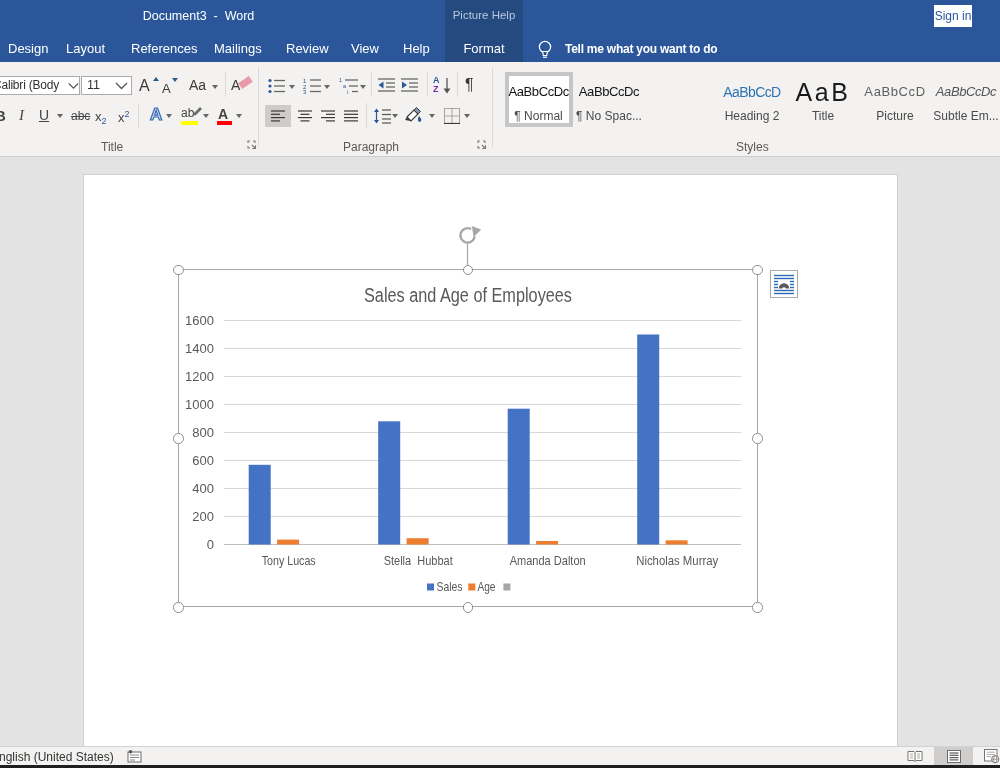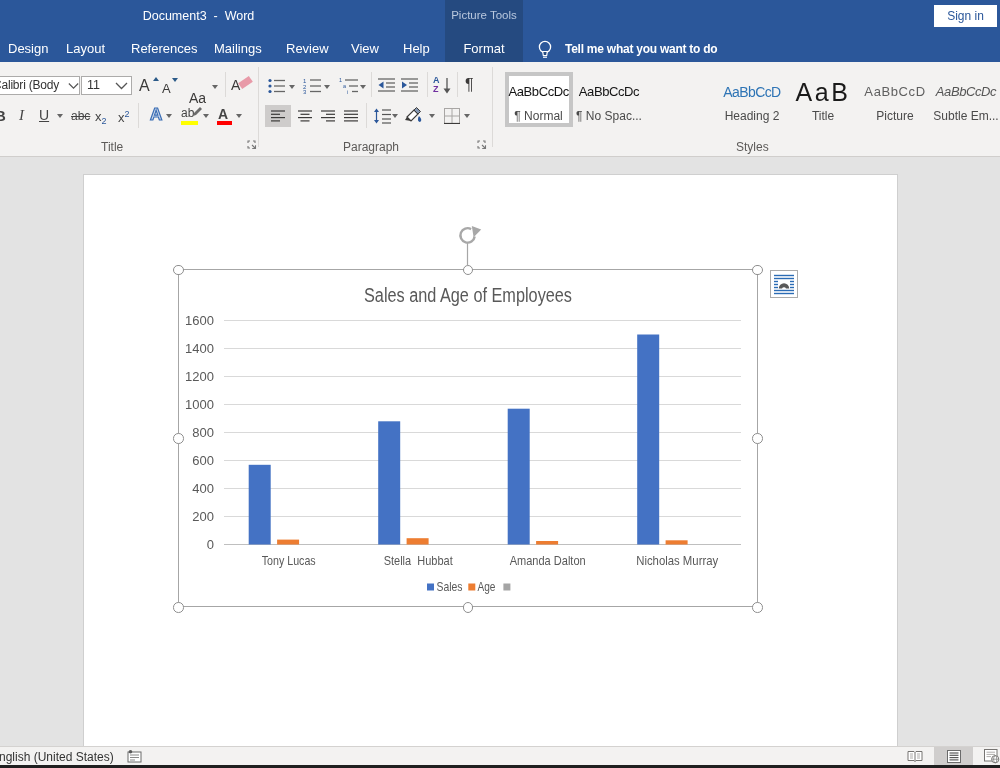--- a/index.html
+++ b/index.html
@@ -6,21 +6,21 @@
 html,body { width:1000px; height:768px; overflow:hidden; }
 body { font-family:"Liberation Sans", sans-serif; position:relative; background:#fff; }
 .abs { position:absolute; }
 
 #titlebar { left:0; top:0; width:1000px; height:62px; background:#2b579a; }
 #ctxtab { left:445px; top:0; width:78px; height:62px; background:#254a80; }
 #pictools { left:445px; top:9px; width:78px; text-align:center; color:#b9c8de; font-size:11.5px; }
 #doctitle { left:0; top:9px; width:397px; text-align:center; color:#fff; font-size:12.5px; }
 .tab { top:41px; color:#fff; font-size:13px; }
 #fmt { left:445px; top:41px; width:78px; text-align:center; color:#fff; font-size:13px; }
-#signin { left:934px; top:5px; width:63px; height:22px; background:#fff; color:#2b579a; font-size:12px; text-align:center; line-height:22px; }
+#signin { left:934px; top:5px; width:38px; height:22px; background:#fff; color:#2b579a; font-size:12px; text-align:center; line-height:22px; }
 #tellme { left:565px; top:42px; color:#fff; font-size:12px; font-weight:bold; letter-spacing:-0.25px; }
 
 #ribbon { left:0; top:62px; width:1000px; height:95px; background:#f3f2f1; border-bottom:1px solid #d0cecc; }
 .rsep { position:absolute; top:5px; width:1px; height:80px; background:#dcdad8; }
 .glabel { position:absolute; top:78px; font-size:12px; color:#5c5a58; }
 .combo { position:absolute; background:#fff; border:1px solid #acabaa; height:20px; font-size:12.5px; color:#333; }
 .isep { position:absolute; width:1px; background:#dcdad8; }
 .icon { position:absolute; color:#444; }
 .dd { position:absolute; width:0; height:0; border-left:3.5px solid transparent; border-right:3.5px solid transparent; border-top:4px solid #666; }
 
@@ -36,21 +36,21 @@
 
 #statusbar { left:0; top:746px; width:1000px; height:19px; background:#f3f2f1; border-top:1px solid #d4d2d0; }
 #stattext { position:absolute; left:-9px; top:3px; font-size:12px; color:#333; }
 #blackstrip { left:0; top:765px; width:1000px; height:3px; background:#1f1f1f; }
 </style>
 </head>
 <body>
 <div class="abs" id="titlebar"></div>
 <div class="abs" id="ctxtab"></div>
 <div class="abs" id="doctitle">Document3&nbsp;&nbsp;-&nbsp;&nbsp;Word</div>
-<div class="abs" id="pictools">Picture Tools</div>
+<div class="abs" id="pictools">Picture Help</div>
 <div class="abs tab" style="left:8px;">Design</div>
 <div class="abs tab" style="left:66px;">Layout</div>
 <div class="abs tab" style="left:131px;">References</div>
 <div class="abs tab" style="left:214px;">Mailings</div>
 <div class="abs tab" style="left:286px;">Review</div>
 <div class="abs tab" style="left:351px;text-align:right;">View</div>
 <div class="abs tab" style="left:403px;">Help</div>
 <div class="abs" id="fmt">Format</div>
 <svg class="abs" style="left:536px;top:39px;" width="18" height="20" viewBox="0 0 18 20">
   <circle cx="9" cy="8" r="5.6" fill="none" stroke="#fff" stroke-width="1.3"></circle>
@@ -74,21 +74,21 @@
       <path d="M1 1 L6.5 6.5 L12 1" fill="none" stroke="#555" stroke-width="1.4"></path>
     </svg>
   <svg class="abs" style="left:115px;top:20px;" width="13" height="8" viewBox="0 0 13 8">
       <path d="M1 1 L6.5 6.5 L12 1" fill="none" stroke="#555" stroke-width="1.3"></path>
     </svg>
 
   <div class="icon" style="left:139px;top:15px;font-size:16px;color:#3b3a39;">A</div>
   <div class="abs" style="left:153px;top:15px;width:0;height:0;border-left:3.5px solid transparent;border-right:3.5px solid transparent;border-bottom:4.5px solid #2b5a88;"></div>
   <div class="icon" style="left:162px;top:19px;font-size:13px;color:#3b3a39;">A</div>
   <div class="abs" style="left:172px;top:16px;width:0;height:0;border-left:3.5px solid transparent;border-right:3.5px solid transparent;border-top:4.5px solid #2b5a88;"></div>
-  <div class="icon" style="left:189px;top:28px;font-size:14px;color:#3b3a39;">Aa</div>
+  <div class="icon" style="left:189px;top:15px;font-size:14px;color:#3b3a39;">Aa</div>
   <div class="dd" style="left:212px;top:23px;"></div>
   <div class="isep" style="left:225px;top:10px;height:25px;"></div>
 
   <div class="icon" style="left:231px;top:15px;font-size:14px;color:#3b3a39;">A</div>
   <div class="abs" style="left:239px;top:17px;width:13px;height:7px;background:#e89aa8;transform:rotate(-35deg);"></div>
 
   <div class="icon" style="left:-5px;top:45px;font-size:15px;font-weight:bold;">B</div>
   <div class="icon" style="left:19px;top:45px;font-size:15px;font-style:italic;font-family:'Liberation Serif',serif;">I</div>
   <div class="icon" style="left:39px;top:45px;font-size:14px;text-decoration:underline;">U</div>
   <div class="dd" style="left:57px;top:52px;"></div>

